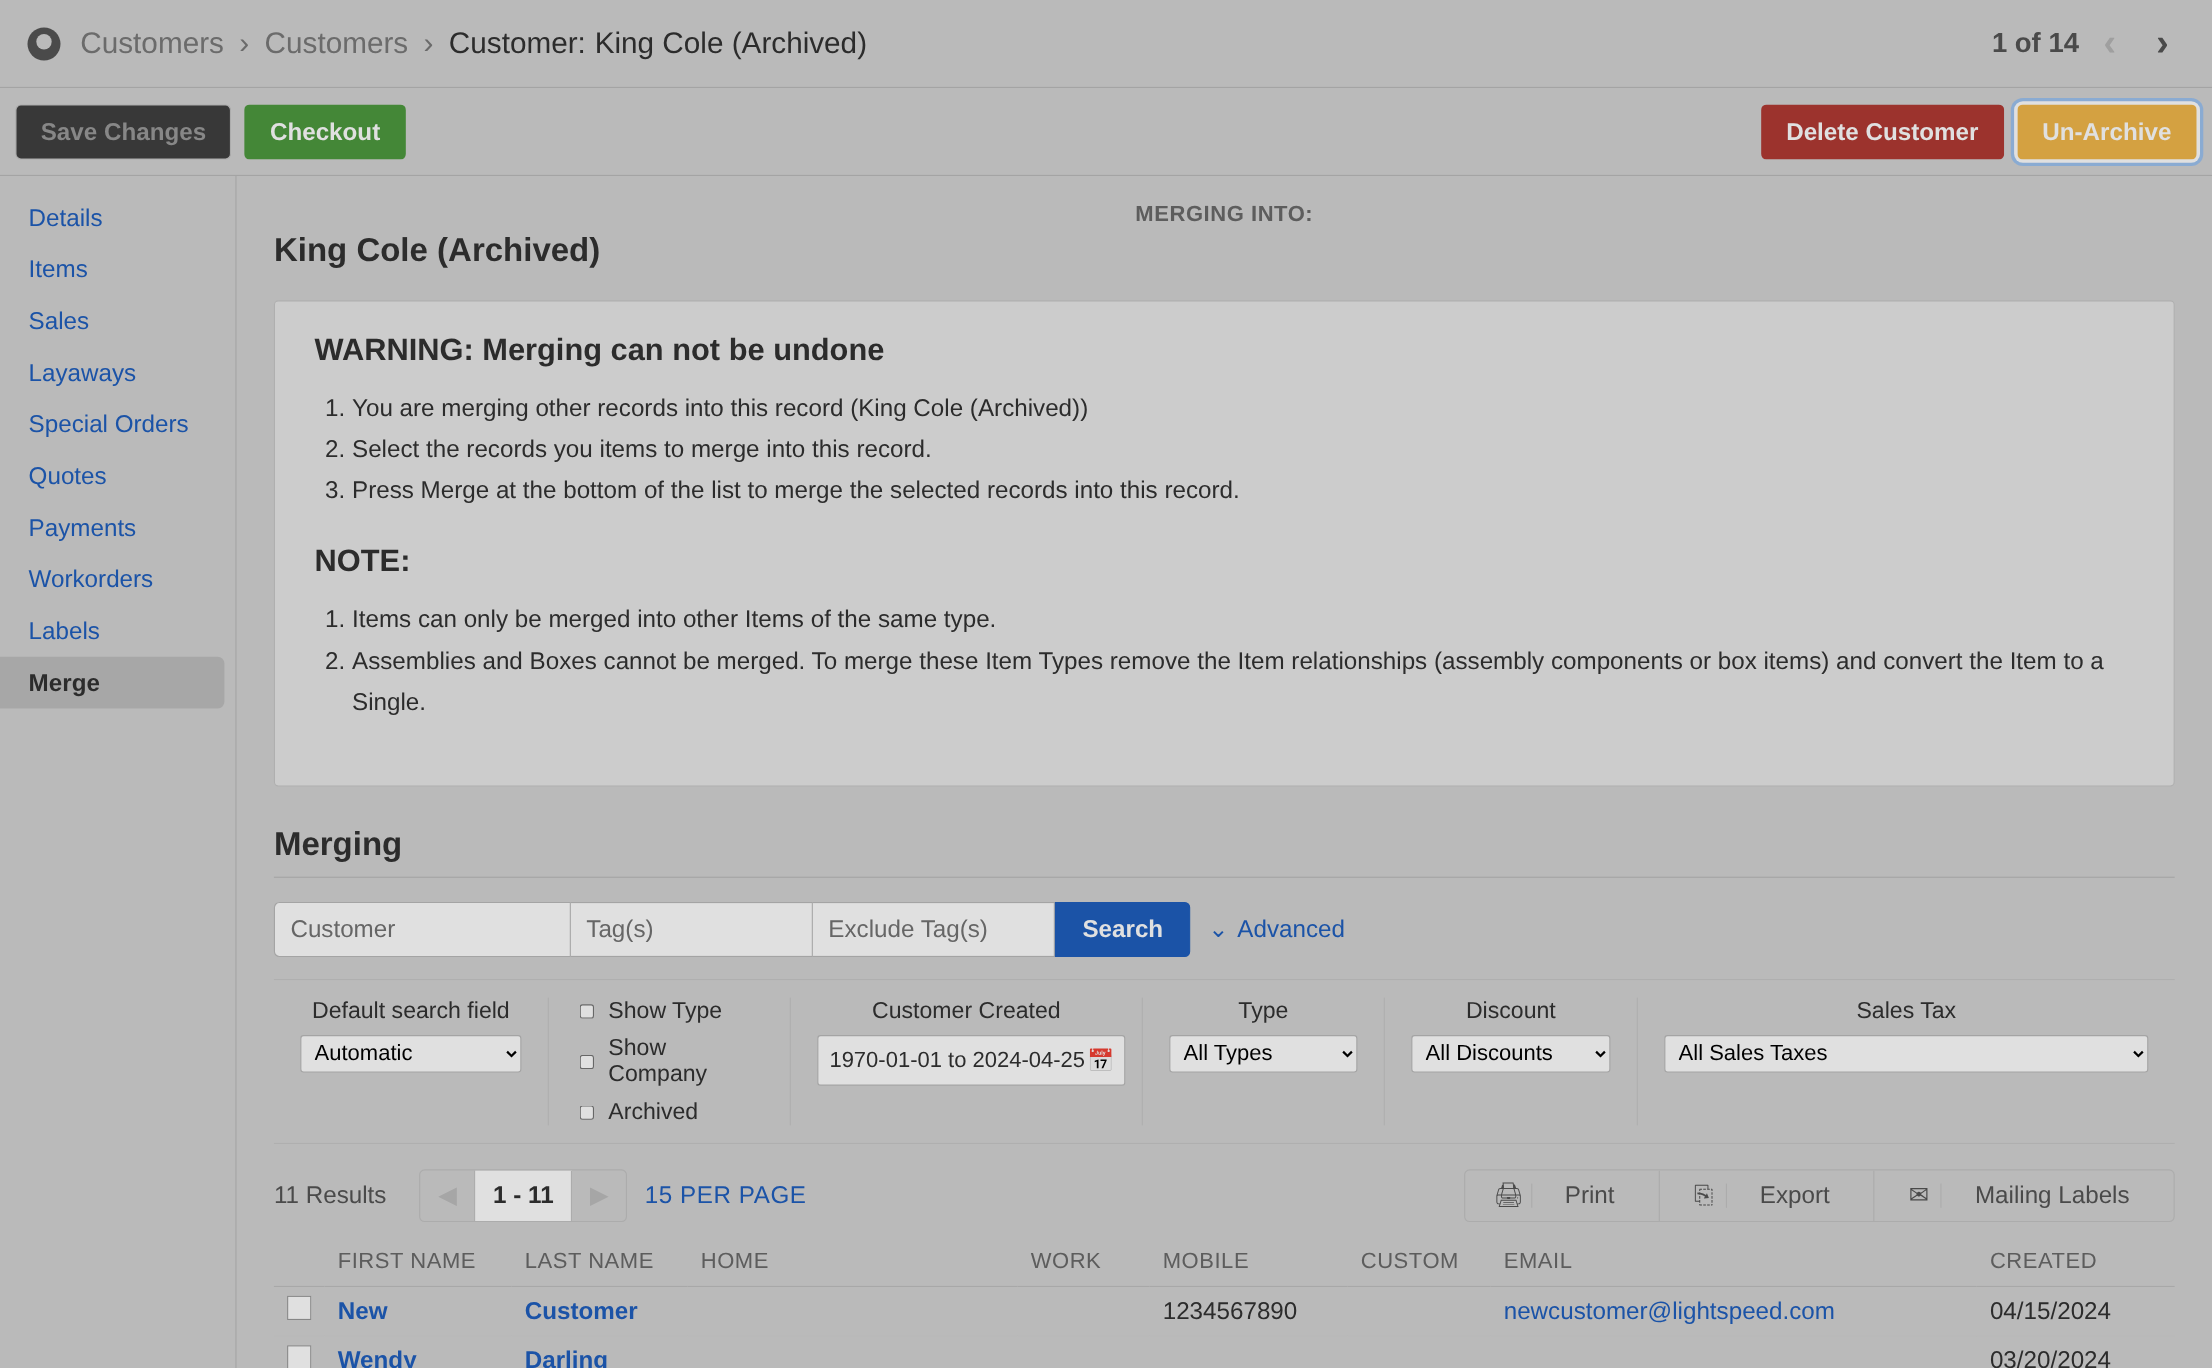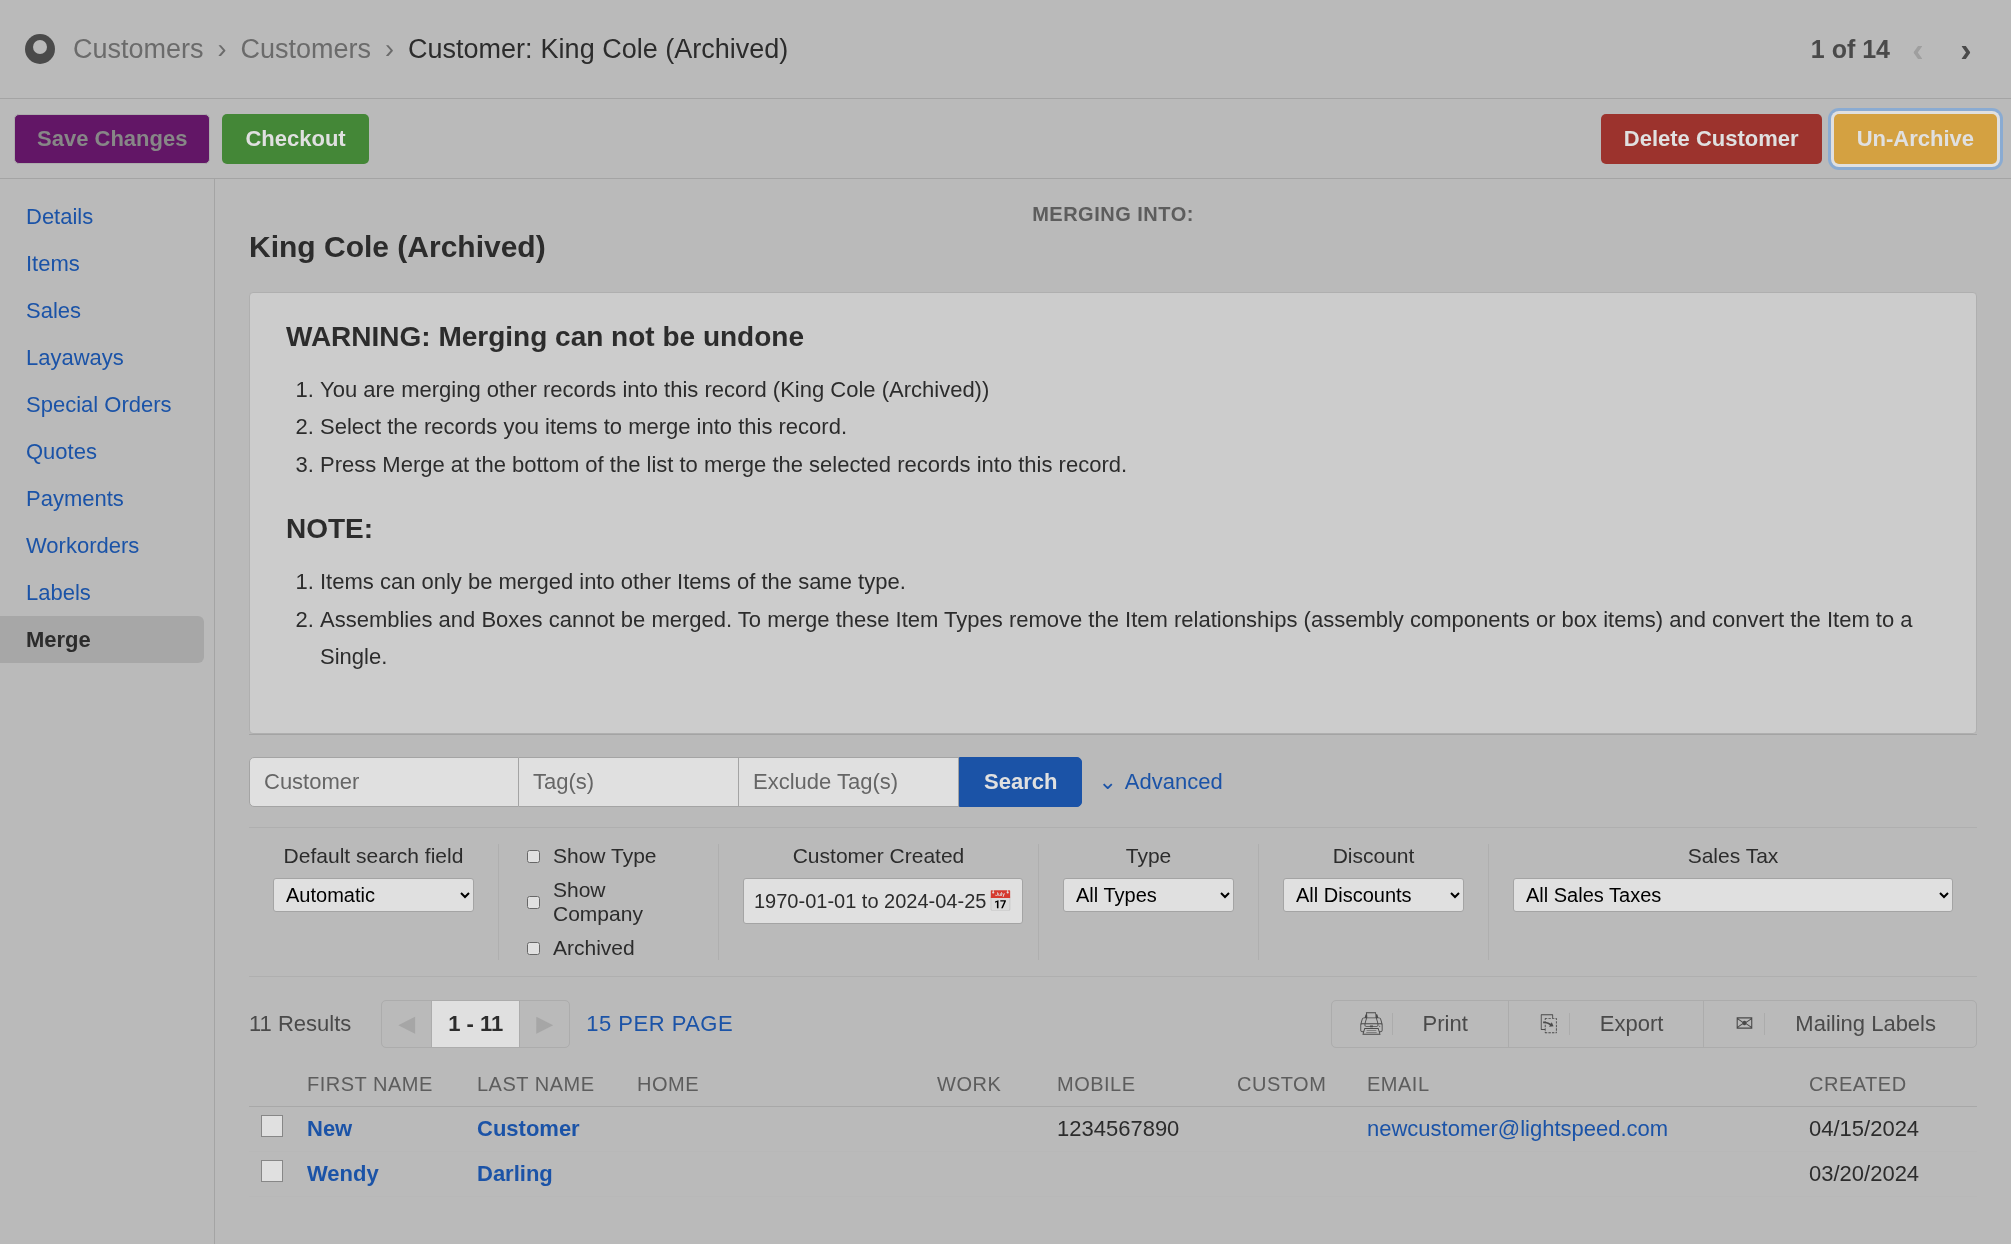--- a/index.html
+++ b/index.html
@@ -3,40 +3,40 @@
 <meta charset="utf-8">
 <style>
   *{box-sizing:border-box;}
   html,body{margin:0;padding:0;width:2011px;height:1244px;
     font-family:"Helvetica Neue",Arial,sans-serif;
     background:#d4d4d4;color:#333;font-size:20px;}
   a{color:#1f5fbf;text-decoration:none;}
   body::after{content:"";position:fixed;inset:0;background:rgba(0,0,0,0.12);pointer-events:none;}
 
   
-  .breadcrumb{display:flex;align-items:center;height:99px;padding:0 25px;
+  .breadcrumb{display:flex;align-items:center;height:80px;padding:0 25px;
     border-bottom:1px solid #bbb;font-size:27px;color:#7a7a7a;}
   .breadcrumb .user-icon{width:30px;height:30px;border-radius:50%;background:#555;
     margin-right:18px;display:flex;align-items:center;justify-content:center;}
   .breadcrumb .user-icon::after{content:"";width:14px;height:14px;border-radius:50%;
     background:#d4d4d4;margin-top:-4px;}
   .breadcrumb .crumb-link{color:#7a7a7a;cursor:pointer;}
   .breadcrumb .chev{margin:0 14px;color:#7a7a7a;}
   .breadcrumb .current{color:#333;}
   .breadcrumb .current-name{margin-left:8px;}
   .pager{margin-left:auto;display:flex;align-items:center;gap:8px;font-size:25px;color:#555;font-weight:600;}
   .pager .nav{width:40px;text-align:center;font-size:34px;cursor:pointer;}
   .pager .nav.disabled{color:#b5b5b5;cursor:default;}
 
   
   .action-bar{display:flex;align-items:center;height:80px;padding:0 14px;
     border-bottom:1px solid #bbb;gap:12px;}
   .btn{height:50px;padding:0 22px;border-radius:5px;border:1px solid transparent;
     font-size:22px;font-weight:600;display:inline-flex;align-items:center;cursor:pointer;}
-  .btn-disabled{background:#701a75;color:#9a9a9a;border-color:#c4c4c4;cursor:default;}
+  .btn-disabled{background:#404040;color:#9a9a9a;border-color:#c4c4c4;cursor:default;}
   .btn-green{background:#4e9a3f;color:#fff;}
   .btn-red{background:#b23b34;color:#fff;}
   .btn-yellow{background:#f2b84b;color:#fff;box-shadow:0 0 0 3px #fff,0 0 0 6px #9ec3ef;}
   .action-bar .spacer{flex:1;}
 
   
   .layout{display:flex;height:calc(1244px - 160px);}
   .side{width:215px;border-right:1px solid #bbb;padding-top:14px;}
   .side-item{height:47px;display:flex;align-items:center;padding:0 26px;
     font-size:22px;color:#1f5fbf;cursor:pointer;}
@@ -158,20 +158,21 @@
         <li>Select the records you items to merge into this record.</li>
         <li>Press Merge at the bottom of the list to merge the selected records into this record.</li>
       </ol>
       <div class="note-title">NOTE:</div>
       <ol>
         <li>Items can only be merged into other Items of the same type.</li>
         <li>Assemblies and Boxes cannot be merged. To merge these Item Types remove the Item relationships (assembly components or box items) and convert the Item to a Single.</li>
       </ol>
     </div>
 
+    <div class="section-title">Merging</div>
     <div class="section-hr"></div>
 
     <div class="search-row">
       <input type="text" style="width: 270px;" placeholder="Customer">
       <input type="text" class="mid" style="width: 220px;" placeholder="Tag(s)">
       <input type="text" class="mid" style="width: 220px;" placeholder="Exclude Tag(s)">
       <button class="btn-blue">Search</button>
       <span class="adv-toggle">
         <span>⌄</span>
         <span>Advanced</span>

